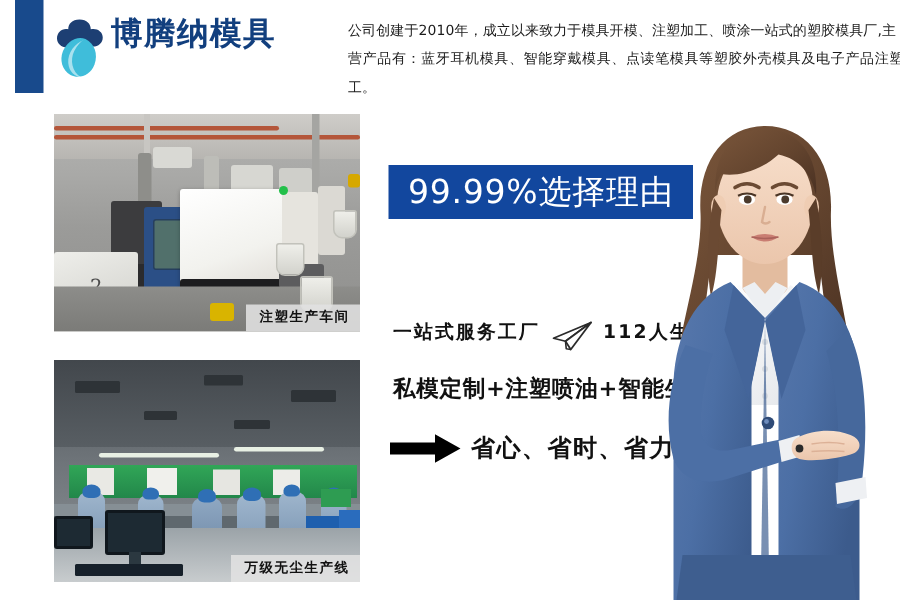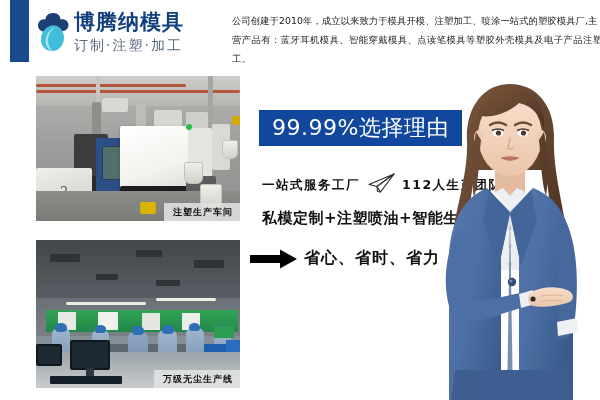--- a/index.html
+++ b/index.html
@@ -75,26 +75,26 @@
   .title-banner {
     position:absolute; left:259px; top:110px; width:203px; height:36px;
     background:#12479E; display:flex; align-items:center; justify-content:center;
   }
   .title-banner span {
     color:#fff; font-size:22px; font-weight:normal; letter-spacing:0.5px;
     white-space:nowrap;
   }
 
   .line-row {
-    position:absolute; display:flex; align-items:flex-end;
-    color:#111; white-space:nowrap;
+    position:absolute; display:flex; align-items:flex-start;
+    color:#111; white-space:nowrap;margin-top:41px;
   }
   .row-1 { left:262px; top:172px; font-size:12.5px; font-weight:bold; letter-spacing:1.5px; }
   .row-2 { left:262px; top:209px; font-size:15px; font-weight:bold; letter-spacing:0.5px; }
-  .row-3 { left:250px; top:248px; font-size:16px; font-weight:bold; letter-spacing:1px; }
+  .row-3 { left:260px; top:248px; font-size:16px; font-weight:bold; letter-spacing:1px; }
 
   .plane-icon { width:30px; height:22px; margin:0 6px; flex:none; }
   .arrow-icon { width:48px; height:20px; margin-right:6px; flex:none; }
 
   
   .model { position:absolute; left:415px; top:70px; width:185px; height:330px; }
 </style>
 </head>
 <body>
 
@@ -123,21 +123,20 @@
         <path d="M23 16.5
                  C17 19 12 25 12.5 32
                  C13 38 17 41 21 41.5
                  C15 38 13.5 30 16.5 24
                  C18.5 20 21 17.5 23 16.5 Z" fill="#ffffff" opacity="0.55"></path>
       </svg>
     </div>
 
     <div class="brand-block">
       <div class="brand-name">博腾纳模具</div>
-      <div class="brand-sub">订制·注塑·加工</div>
     </div>
 
     <div class="header-copy">
       <span class="l1">公司创建于2010年，成立以来致力于模具开模、注塑加工、喷涂一站式的塑胶模具厂,主</span>
       <span class="l2">营产品有：蓝牙耳机模具、智能穿戴模具、点读笔模具等塑胶外壳模具及电子产品注塑加工。</span>
     </div>
   </div>
 
   <div class="photo photo-1">
     <div class="ws">

